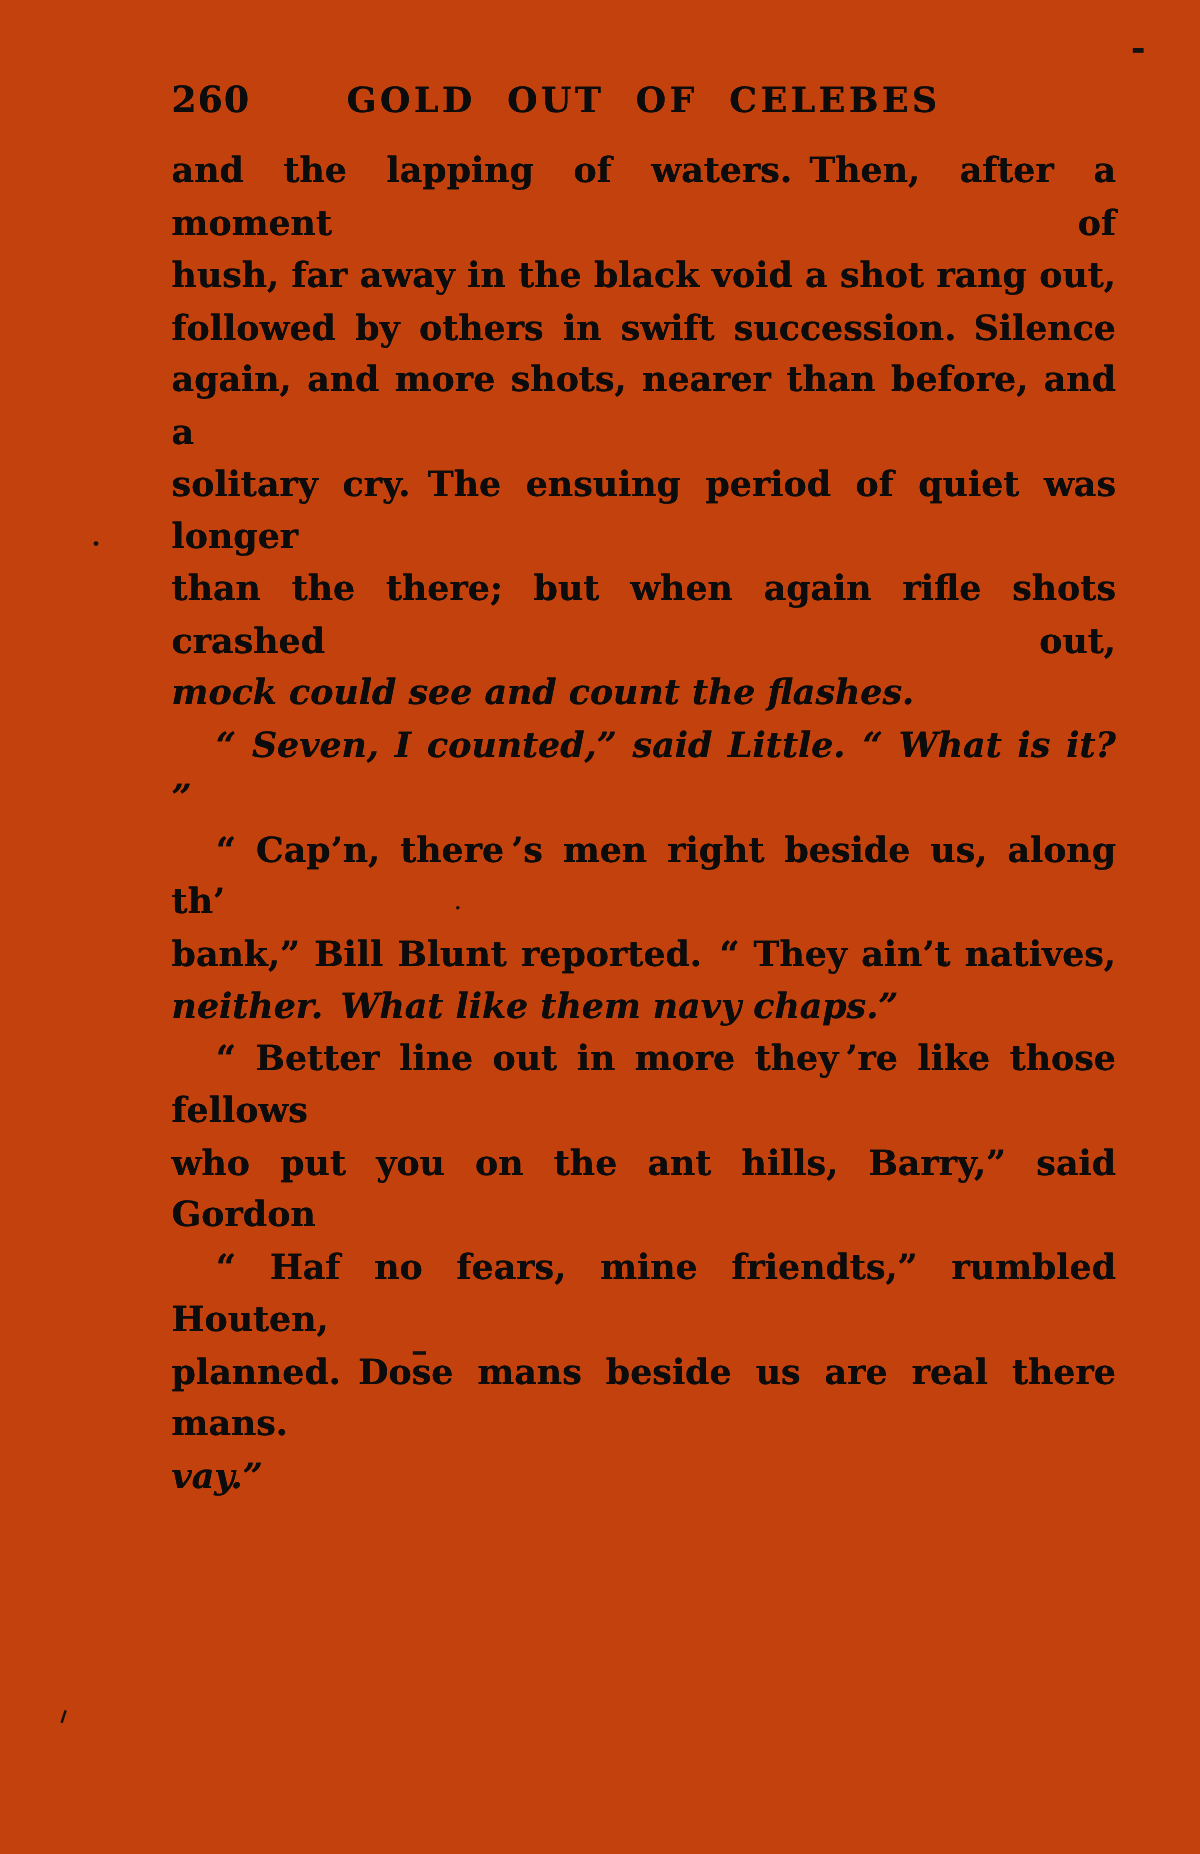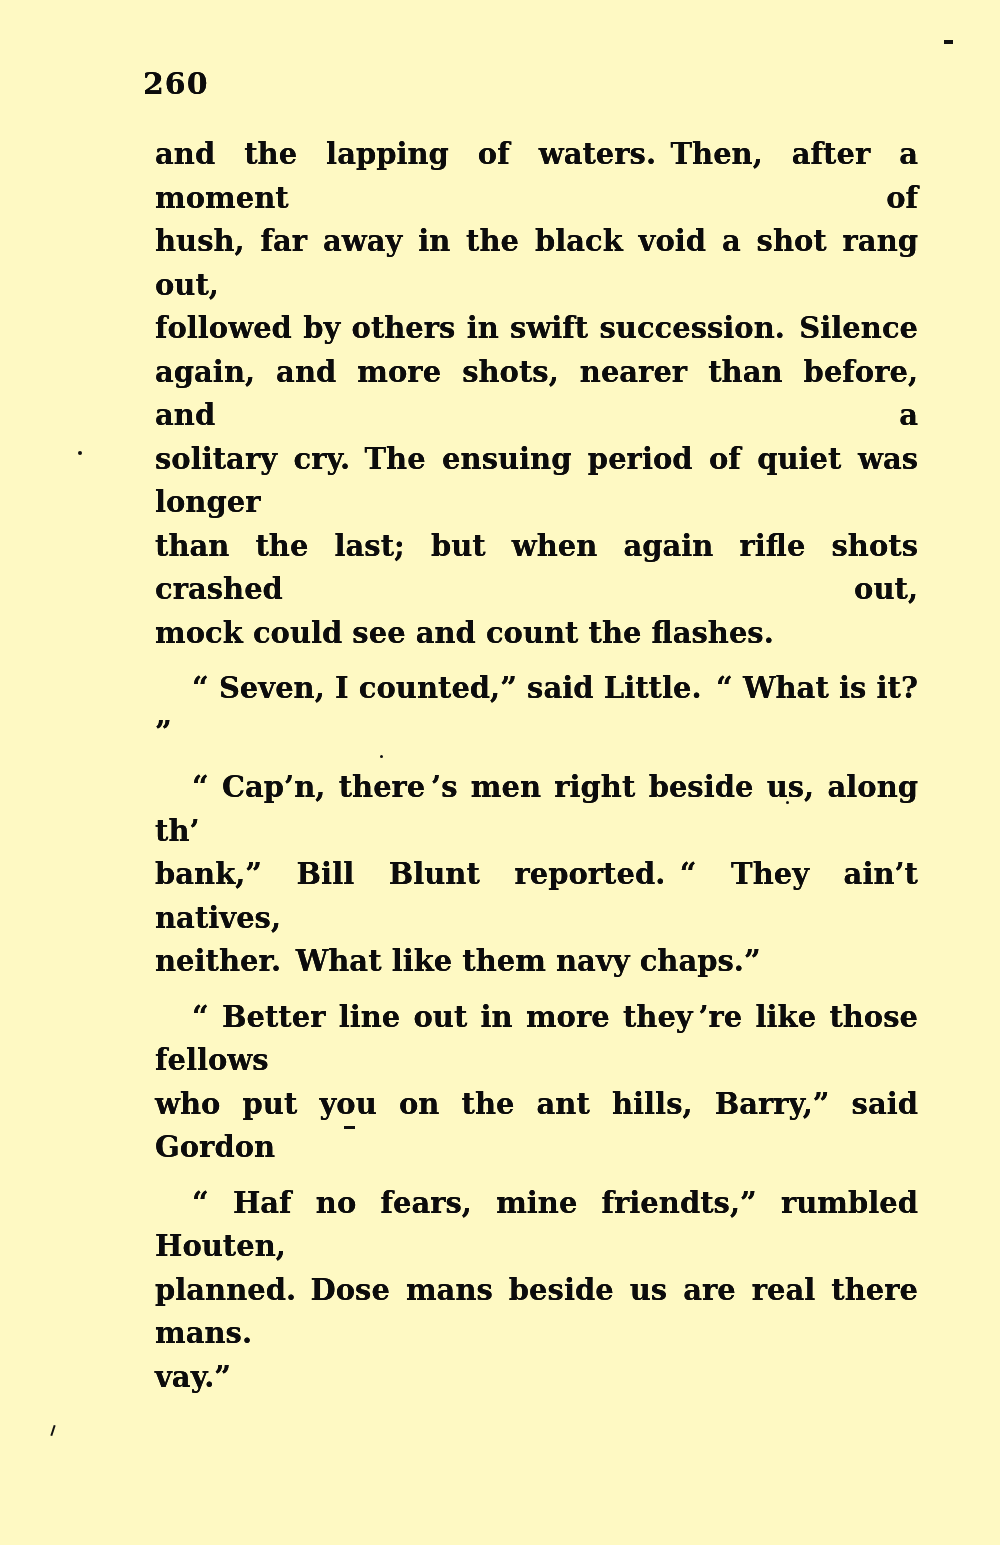--- a/index.html
+++ b/index.html
@@ -1,20 +1,20 @@
 <!DOCTYPE html>
 <html><head>
 <meta charset="utf-8">
 <style>
   html, body { margin: 0; padding: 0; background: #ffffff; }
   .page {
     position: relative;
     width: 1000px;
     height: 1545px;
-    background: #fef9c3;
+    background: #c2410c;
     color: #0c0c0c;
     font-family: "DejaVu Serif", "Liberation Serif", serif;
     font-weight: 700;
     overflow: hidden;
     text-shadow: 0 0 0.5px currentColor;
   }
   .header {
     position: absolute;
     top: 66px;
     left: 143px;
@@ -36,51 +36,52 @@
     word-spacing: 13px;
   }
   .body {
     position: absolute;
     top: 121px;
     left: 143px;
     width: 787px;
     font-size: 29px;
     line-height: 43.5px;
   }
-  .para { margin: 12px; }
+  .para { margin: 0; }
   .line {
     text-align: justify;
     text-align-last: justify;
     white-space: normal;
   }
-  .line.end { text-align-last: left; }
+  .line.end { text-align-last: left; font-style: italic; }
   .line.indent { text-indent: 37px; }
   .speck {
     position: absolute;
     background: #111;
   }
 </style>
 </head>
 <body>
 
 <div class="page">
 
   <div class="header">
     <span class="pagenum">260</span>
+    <span class="running-title">GOLD OUT OF CELEBES</span>
   </div>
 
   <div class="body">
 
     <div class="para">
       <div class="line">and the lapping of waters. Then, after a moment of</div>
       <div class="line">hush, far away in the black void a shot rang out,</div>
       <div class="line">followed by others in swift succession. Silence</div>
       <div class="line">again, and more shots, nearer than before, and a</div>
       <div class="line">solitary cry. The ensuing period of quiet was longer</div>
-      <div class="line">than the last; but when again rifle shots crashed out,</div>
+      <div class="line">than the there; but when again rifle shots crashed out,</div>
       <div class="line end">mock could see and count the flashes.</div>
     </div>
 
     <div class="para">
       <div class="line end indent">“ Seven, I counted,” said Little. “ What is it? ”</div>
     </div>
 
     <div class="para">
       <div class="line indent">“ Cap’n, there ’s men right beside us, along th’</div>
       <div class="line">bank,” Bill Blunt reported. “ They ain’t natives,</div>

